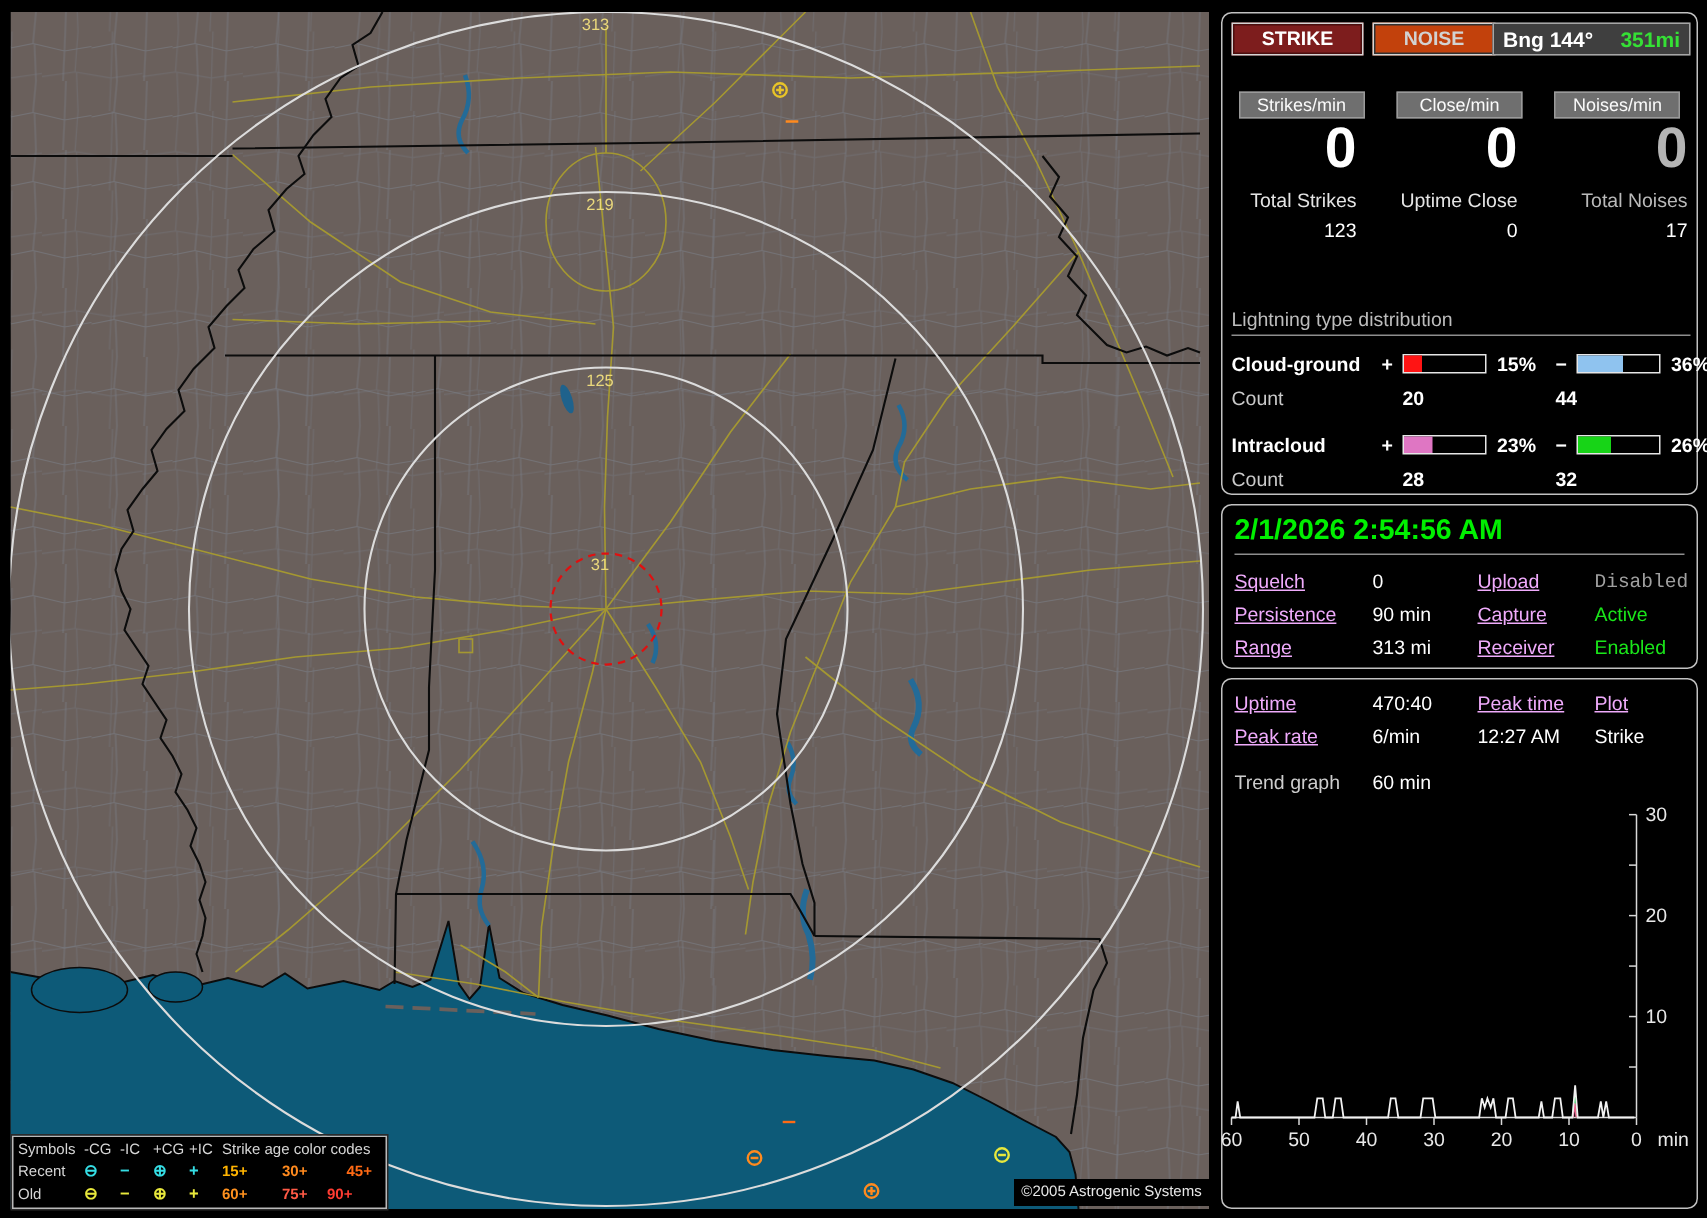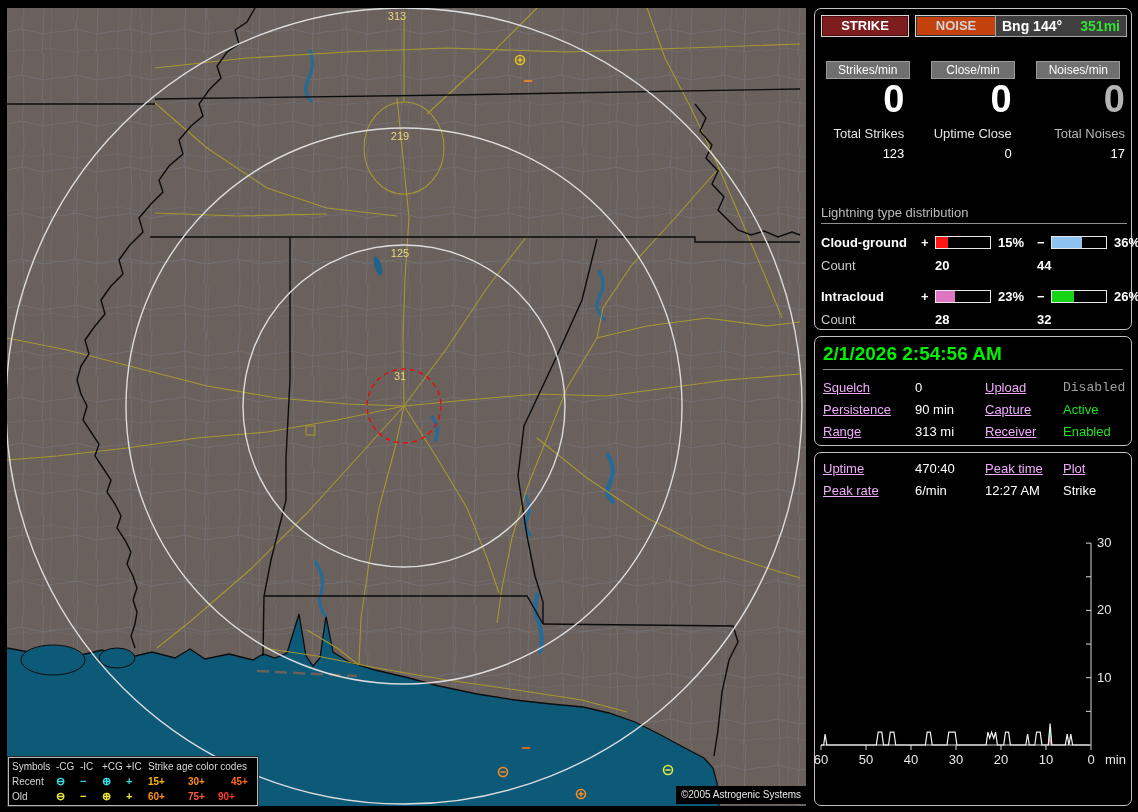--- a/index.html
+++ b/index.html
@@ -329,20 +329,24 @@
   <div class="grid4" id="stats-grid">
     <span class="lbl">Uptime</span>
     <span class="val">470:40</span>
     <span class="lbl">Peak time</span>
     <span class="lbl">Plot</span>
 
     <span class="lbl">Peak rate</span>
     <span class="val">6/min</span>
     <span class="val">12:27 AM</span>
     <span class="val">Strike</span>
+  </div>
+  <div id="trend-row">
+    <span class="lbl">Trend graph</span>
+    <span class="val">60 min</span>
   </div>
   <svg id="trend-svg" width="318" height="354" viewBox="0 0 318 354">
       <path d="M276,90.1 L276,292 M6,292 L276,292" stroke="#d8d8d8" fill="none" stroke-width="1"></path>
       <line x1="271" y1="258.35" x2="276" y2="258.35" stroke="#d8d8d8" stroke-width="1"></line>
       <line x1="271" y1="224.7" x2="276" y2="224.7" stroke="#d8d8d8" stroke-width="1"></line>
       <line x1="271" y1="191.05" x2="276" y2="191.05" stroke="#d8d8d8" stroke-width="1"></line>
       <line x1="271" y1="157.39999999999998" x2="276" y2="157.39999999999998" stroke="#d8d8d8" stroke-width="1"></line>
       <line x1="271" y1="123.75" x2="276" y2="123.75" stroke="#d8d8d8" stroke-width="1"></line>
       <line x1="271" y1="90.1" x2="276" y2="90.1" stroke="#d8d8d8" stroke-width="1"></line>
       <text x="282" y="228.7" fill="#e8e8e8" font-size="13">10</text>

